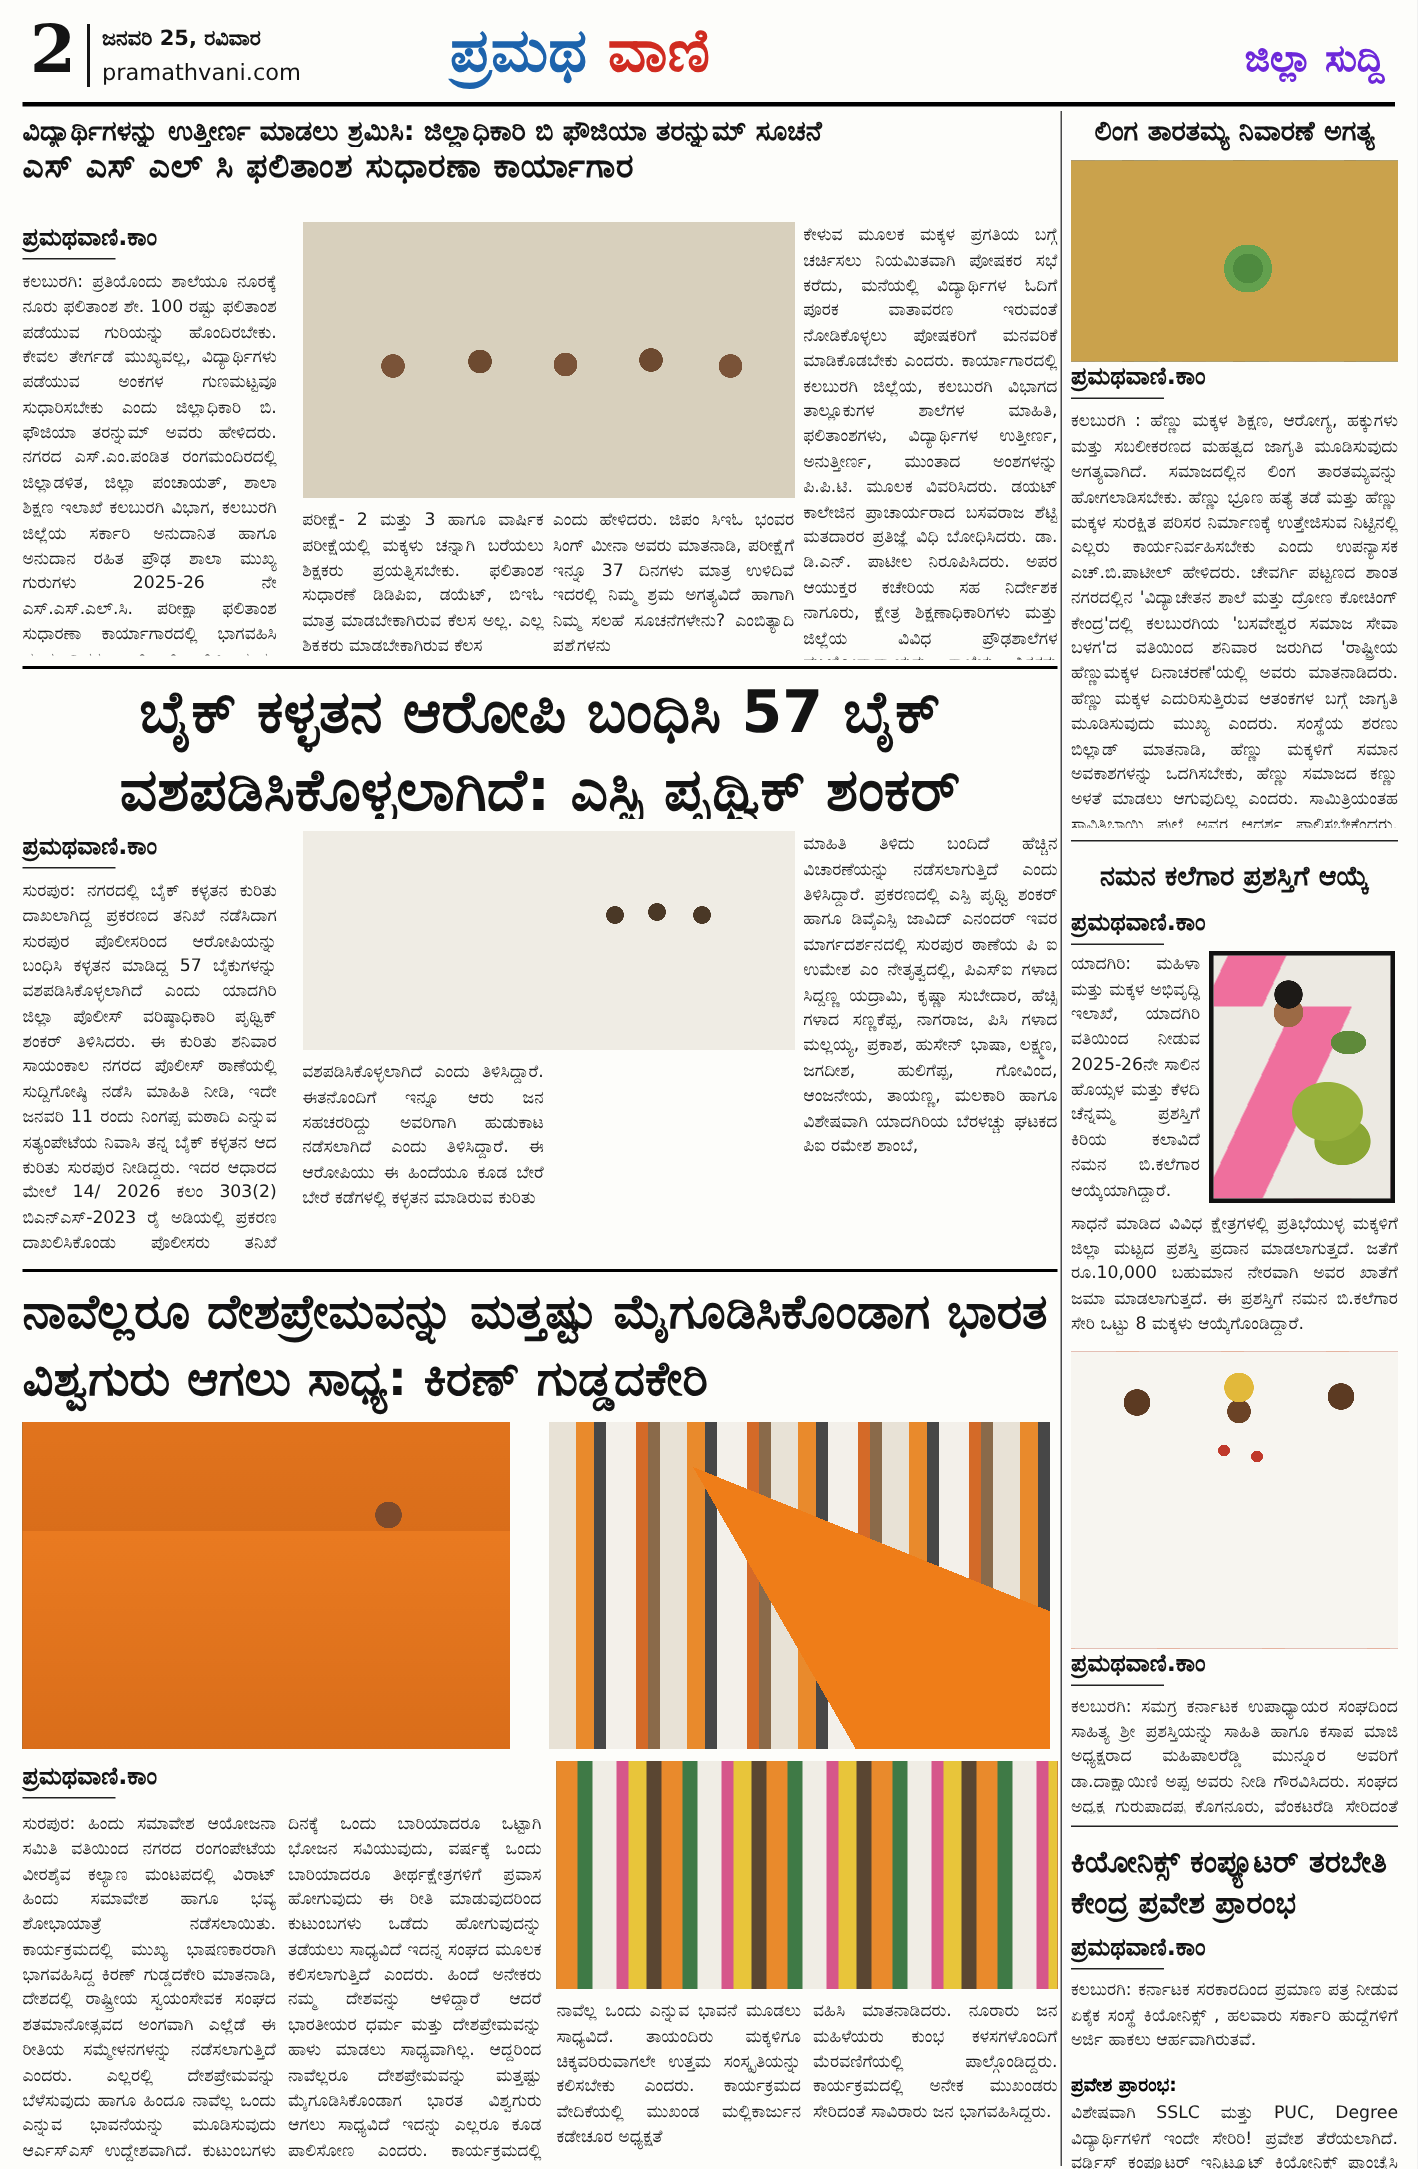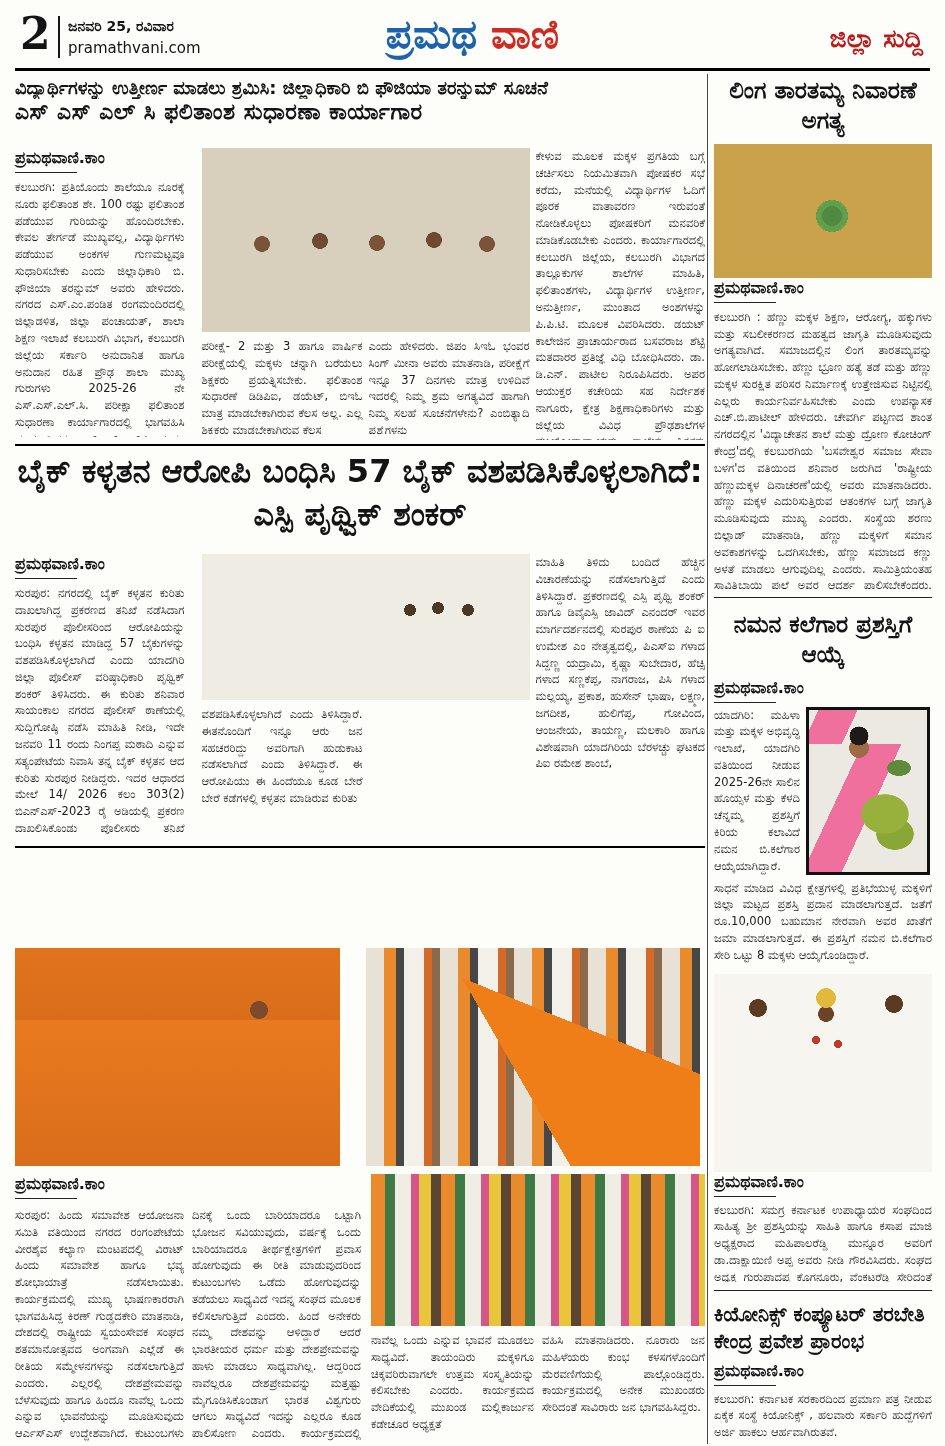--- a/index.html
+++ b/index.html
@@ -3,58 +3,58 @@
 <meta charset="utf-8">
 <style>
   html,body{margin:0;padding:0;background:#e8e8e8;}
   #page{position:relative;width:945px;height:1446px;background:#fdfdfa;overflow:hidden;
         font-family:"DejaVu Sans",sans-serif;color:#141414;margin:0 auto;}
   
   .pagenum{position:absolute;left:20px;top:12px;font-family:"DejaVu Serif",serif;font-size:44px;font-weight:700;line-height:1;}
   .hdr-bar{position:absolute;left:58px;top:16px;width:2px;height:42px;background:#161616;}
   .hdr-date{position:absolute;left:68px;top:18px;font-size:14px;font-weight:700;}
   .hdr-site{position:absolute;left:68px;top:39px;font-size:15px;}
-  .masthead{position:absolute;left:300px;top:10px;width:345px;text-align:center;font-size:40px;font-weight:800;line-height:1.2;}
+  .masthead{position:absolute;left:300px;top:10px;width:345px;font-size:40px;font-weight:800;line-height:1.2;}
   .mh-b{color:#1d63ac;} .mh-r{color:#d02b20;}
-  .badge{position:absolute;right:22px;top:24px;font-size:25px;font-weight:800;color:#b91c1c;}
+  .badge{position:absolute;right:22px;top:24px;font-size:25px;font-weight:800;color:#6d28d9;}
   .hdr-rule{position:absolute;left:15px;right:15px;top:68px;height:3px;background:#000;}
   
   #left-main{position:absolute;left:15px;top:72px;width:690px;height:1374px;}
   #rail{position:absolute;left:714px;top:72px;width:218px;height:1374px;overflow:hidden;}
   .vdiv{position:absolute;left:707px;top:74px;width:1px;height:1370px;background:#4a4a4a;}
   
   .bodytext{font-size:11.5px;line-height:1.46;text-align:justify;color:#1b1b1b;overflow:hidden;}
   .byline{font-size:16px;font-weight:700;}
   .byline::after{content:"";display:block;width:62px;border-bottom:1.5px solid #222;margin-top:5px;}
   .rule{position:absolute;left:0;right:0;height:2px;background:#000;}
   .colw{width:175px;}
   .subcol{width:161px;}
   
   .a1-kicker{position:absolute;top:5px;left:0;right:0;font-size:18px;font-weight:800;white-space:nowrap;overflow:hidden;}
   .a1-head{position:absolute;top:27px;left:0;right:0;font-size:22px;font-weight:800;letter-spacing:.5px;white-space:nowrap;overflow:hidden;}
   .a1-row{position:absolute;top:76px;left:0;width:690px;height:292px;display:flex;gap:6px;}
   .a1-col{height:292px;}
   .midblock{width:328px;padding-left:11px;}
   .subrow{display:flex;gap:6px;margin-top:6px;}
   
-  .a2-head{position:absolute;top:378px;left:0;right:0;font-size:32px;font-weight:800;line-height:1.34;text-align:center;height:96px;overflow:hidden;}
+  .a2-head{position:absolute;top:378px;left:0;right:0;font-size:39px;font-weight:800;line-height:1.34;text-align:center;height:96px;overflow:hidden;}
   .a2-row{position:absolute;top:482px;left:0;width:690px;height:288px;display:flex;gap:6px;}
   .a2-col{height:288px;}
   
   .a3-head{position:absolute;top:780px;left:0;right:0;font-size:32px;font-weight:800;line-height:1.42;height:92px;overflow:hidden;}
   .a3-photos{position:absolute;top:876px;left:0;display:flex;gap:26px;}
   .a3-bottom{position:absolute;top:1102px;left:0;width:690px;height:272px;display:flex;gap:10px;}
   .a3-left{width:346px;}
   .a3-cols{display:flex;gap:8px;margin-top:8px;}
   .a3-col{width:169px;height:238px;}
   .a3-right{width:334px;}
   .a3-subcols{display:flex;gap:8px;margin-top:6px;}
   .a3-subcol{width:163px;height:104px;}
   
-  .r-head{font-size:23px;font-weight:800;text-align:center;margin:4px 0 8px;line-height:1.3;}
+  .r-head{font-size:18px;font-weight:800;text-align:center;margin:4px 0 8px;line-height:1.3;}
   .r-sep{border-top:1.5px solid #222;margin-top:8px;padding-top:8px;}
   .r1-body{height:280px;margin-top:6px;}
   .r2-media{display:flex;gap:6px;margin-top:4px;}
   .r2-side{width:86px;height:168px;}
   .r2-body2{height:86px;margin-top:5px;}
   .award-body{height:80px;margin-top:5px;}
   .k-head{font-size:20px;font-weight:800;line-height:1.35;margin:2px 0 6px;}
   .k-sub{font-size:12.5px;font-weight:800;color:#000000;margin:4px 0 2px;}
   .k-body1{height:60px;margin-top:5px;}
   .k-body2{height:150px;}
@@ -203,20 +203,21 @@
       <div class="midblock">
         <div class="ph ph-police"></div>
         <div class="subrow">
           <div class="subcol bodytext" style="height:130px">ವಶಪಡಿಸಿಕೊಳ್ಳಲಾಗಿದೆ ಎಂದು ತಿಳಿಸಿದ್ದಾರೆ. ಈತನೊಂದಿಗೆ ಇನ್ನೂ ಆರು ಜನ ಸಹಚರರಿದ್ದು ಅವರಿಗಾಗಿ ಹುಡುಕಾಟ ನಡೆಸಲಾಗಿದೆ ಎಂದು ತಿಳಿಸಿದ್ದಾರೆ. ಈ ಆರೋಪಿಯು ಈ ಹಿಂದೆಯೂ ಕೂಡ ಬೇರೆ ಬೇರೆ ಕಡೆಗಳಲ್ಲಿ ಕಳ್ಳತನ ಮಾಡಿರುವ ಕುರಿತು</div>
         </div>
       </div>
       <div class="colw a2-col bodytext">ಮಾಹಿತಿ ತಿಳಿದು ಬಂದಿದೆ ಹೆಚ್ಚಿನ ವಿಚಾರಣೆಯನ್ನು ನಡೆಸಲಾಗುತ್ತಿದೆ ಎಂದು ತಿಳಿಸಿದ್ದಾರೆ. ಪ್ರಕರಣದಲ್ಲಿ ಎಸ್ಪಿ ಪೃಥ್ವಿ ಶಂಕರ್ ಹಾಗೂ ಡಿವೈಎಸ್ಪಿ ಜಾವಿದ್ ಎನಂದರ್ ಇವರ ಮಾರ್ಗದರ್ಶನದಲ್ಲಿ ಸುರಪುರ ಠಾಣೆಯ ಪಿ ಐ ಉಮೇಶ ಎಂ ನೇತೃತ್ವದಲ್ಲಿ, ಪಿಎಸ್ಐ ಗಳಾದ ಸಿದ್ದಣ್ಣ ಯದ್ರಾಮಿ, ಕೃಷ್ಣಾ ಸುಬೇದಾರ, ಹೆಚ್ಸಿ ಗಳಾದ ಸಣ್ಣಕೆಪ್ಪ, ನಾಗರಾಜ, ಪಿಸಿ ಗಳಾದ ಮಲ್ಲಯ್ಯ, ಪ್ರಕಾಶ, ಹುಸೇನ್ ಭಾಷಾ, ಲಕ್ಷ್ಮಣ, ಜಗದೀಶ, ಹುಲಿಗೆಪ್ಪ, ಗೋವಿಂದ, ಆಂಜನೇಯ, ತಾಯಣ್ಣ, ಮಲಕಾರಿ ಹಾಗೂ ವಿಶೇಷವಾಗಿ ಯಾದಗಿರಿಯ ಬೆರಳಚ್ಚು ಘಟಕದ ಪಿಐ ರಮೇಶ ಶಾಂಬೆ,</div>
     </div>
     <div class="rule" style="top:774px"></div>
 
+    <div class="a3-head">ನಾವೆಲ್ಲರೂ ದೇಶಪ್ರೇಮವನ್ನು ಮತ್ತಷ್ಟು ಮೈಗೂಡಿಸಿಕೊಂಡಾಗ ಭಾರತ ವಿಶ್ವಗುರು ಆಗಲು ಸಾಧ್ಯ: ಕಿರಣ್ ಗುಡ್ಡದಕೇರಿ</div>
     <div class="a3-photos">
       <div class="ph ph-stage"></div>
       <div class="ph ph-procession"></div>
     </div>
     <div class="a3-bottom">
       <div class="a3-left">
         <div class="byline">ಪ್ರಮಥವಾಣಿ.ಕಾಂ</div>
         <div class="a3-cols">
           <div class="a3-col bodytext">ಸುರಪುರ: ಹಿಂದು ಸಮಾವೇಶ ಆಯೋಜನಾ ಸಮಿತಿ ವತಿಯಿಂದ ನಗರದ ರಂಗಂಪೇಟೆಯ ವೀರಶೈವ ಕಲ್ಯಾಣ ಮಂಟಪದಲ್ಲಿ ವಿರಾಟ್ ಹಿಂದು ಸಮಾವೇಶ ಹಾಗೂ ಭವ್ಯ ಶೋಭಾಯಾತ್ರೆ ನಡೆಸಲಾಯಿತು. ಕಾರ್ಯಕ್ರಮದಲ್ಲಿ ಮುಖ್ಯ ಭಾಷಣಕಾರರಾಗಿ ಭಾಗವಹಿಸಿದ್ದ ಕಿರಣ್ ಗುಡ್ಡದಕೇರಿ ಮಾತನಾಡಿ, ದೇಶದಲ್ಲಿ ರಾಷ್ಟ್ರೀಯ ಸ್ವಯಂಸೇವಕ ಸಂಘದ ಶತಮಾನೋತ್ಸವದ ಅಂಗವಾಗಿ ಎಲ್ಲೆಡೆ ಈ ರೀತಿಯ ಸಮ್ಮೇಳನಗಳನ್ನು ನಡೆಸಲಾಗುತ್ತಿದೆ ಎಂದರು. ಎಲ್ಲರಲ್ಲಿ ದೇಶಪ್ರೇಮವನ್ನು ಬೆಳೆಸುವುದು ಹಾಗೂ ಹಿಂದೂ ನಾವೆಲ್ಲ ಒಂದು ಎನ್ನುವ ಭಾವನೆಯನ್ನು ಮೂಡಿಸುವುದು ಆರ್ಎಸ್ಎಸ್ ಉದ್ದೇಶವಾಗಿದೆ. ಕುಟುಂಬಗಳು ಇಂದು ವಿಭಜನೆಗೊಳ್ಳುತ್ತಿರುವುದರಿಂದ ಪರಸ್ಪರ ಸಾಮರಸ್ಯ ಕಡಿಮೆಯಾಗುತ್ತಿದೆ ಆದ್ದರಿಂದ ಕುಟುಂಬದಲ್ಲಿರುವ ಎಲ್ಲ ಸದಸ್ಯರು</div>
           <div class="a3-col bodytext">ದಿನಕ್ಕೆ ಒಂದು ಬಾರಿಯಾದರೂ ಒಟ್ಟಾಗಿ ಭೋಜನ ಸವಿಯುವುದು, ವರ್ಷಕ್ಕೆ ಒಂದು ಬಾರಿಯಾದರೂ ತೀರ್ಥಕ್ಷೇತ್ರಗಳಿಗೆ ಪ್ರವಾಸ ಹೋಗುವುದು ಈ ರೀತಿ ಮಾಡುವುದರಿಂದ ಕುಟುಂಬಗಳು ಒಡೆದು ಹೋಗುವುದನ್ನು ತಡೆಯಲು ಸಾಧ್ಯವಿದೆ ಇದನ್ನ ಸಂಘದ ಮೂಲಕ ಕಲಿಸಲಾಗುತ್ತಿದೆ ಎಂದರು. ಹಿಂದೆ ಅನೇಕರು ನಮ್ಮ ದೇಶವನ್ನು ಆಳಿದ್ದಾರೆ ಆದರೆ ಭಾರತೀಯರ ಧರ್ಮ ಮತ್ತು ದೇಶಪ್ರೇಮವನ್ನು ಹಾಳು ಮಾಡಲು ಸಾಧ್ಯವಾಗಿಲ್ಲ. ಆದ್ದರಿಂದ ನಾವೆಲ್ಲರೂ ದೇಶಪ್ರೇಮವನ್ನು ಮತ್ತಷ್ಟು ಮೈಗೂಡಿಸಿಕೊಂಡಾಗ ಭಾರತ ವಿಶ್ವಗುರು ಆಗಲು ಸಾಧ್ಯವಿದೆ ಇದನ್ನು ಎಲ್ಲರೂ ಕೂಡ ಪಾಲಿಸೋಣ ಎಂದರು. ಕಾರ್ಯಕ್ರಮದಲ್ಲಿ ಸಾನಿಧ್ಯ ವಹಿಸಿದ್ದ ಶಹಾಪುರದ ಸೂಗುರೇಶ್ವರ ಮಠದ ಸೂಗುರೇಶ್ವರ ಶಿವಾಚಾರ್ಯರು ಮಾತನಾಡಿ, ಭಾರತೀಯ ಸಂಸ್ಕೃತಿ ಪರಂಪರೆ ಹಾಗೂ ದೇಶಪ್ರೇಮವನ್ನು ಮೈಗೂಡಿಸಿಕೊಳ್ಳುವುದರಿಂದ ಪ್ರತಿಯೊಬ್ಬರಲ್ಲಿ</div>

